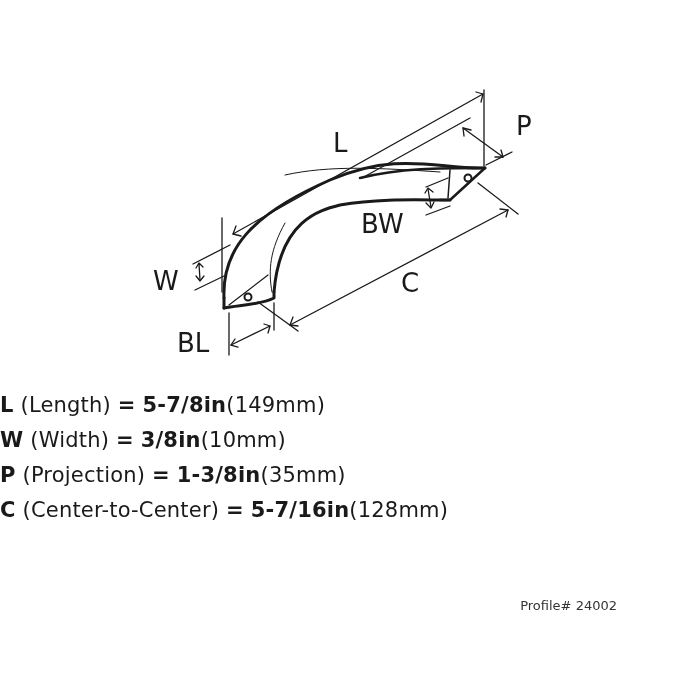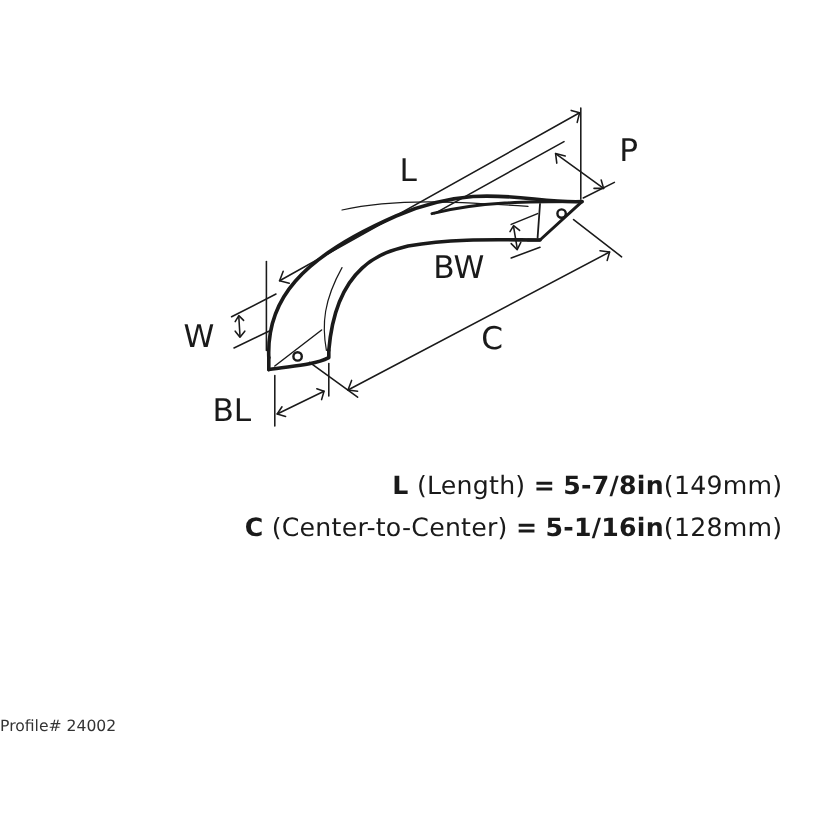--- a/index.html
+++ b/index.html
@@ -1,22 +1,22 @@
 <!DOCTYPE html>
 <html><head>
   <meta charset="utf-8">
   <style>
     html, body { margin: 0; padding: 0; background: #ffffff; }
     body { width: 700px; height: 700px; position: relative; overflow: hidden; font-family: "DejaVu Sans", sans-serif; color: #1a1a1a; }
     .diagram { position: absolute; left: 0; top: 0; width: 700px; height: 380px; }
     .dim-label { position: absolute; font-size: 26px; font-weight: normal; color: #1a1a1a; line-height: 1; }
-    .specs { position: absolute; left: 0; top: 388px; width: 652px; text-align: right; }
+    .specs { position: absolute; left: 0; top: 388px; width: 652px; text-align: left; }
     .spec-line { font-size: 21px; line-height: 35px; white-space: nowrap; letter-spacing: 0.2px; }
     .spec-line .b { font-weight: bold; }
-    .profile { position: absolute; left: 0; top: 598px; width: 617px; text-align: left; font-size: 13px; color: #333; }
+    .profile { position: absolute; left: 0; top: 598px; width: 617px; text-align: right; font-size: 13px; color: #333; }
   </style>
 </head>
 <body>
 
 <div class="diagram">
   <svg width="700" height="380" viewBox="0 0 700 380">
     <g fill="none" stroke="#1a1a1a" stroke-linecap="round" stroke-linejoin="round">
 
       <path d="M224,298 C222,250 250,215 330,180 C400,150 440,170 485,168" stroke-width="3"></path>
 
@@ -84,20 +84,32 @@
 </div>
 
 <div class="specs">
   <div class="spec-line">
     <span class="b">L</span>
     <span>(Length)</span>
     <span class="b">=</span>
     <span class="b">5-7/8in</span><span>(149mm)</span>
   </div>
   <div class="spec-line">
+    <span class="b">W</span>
+    <span>(Width)</span>
+    <span class="b">=</span>
+    <span class="b">3/8in</span><span>(10mm)</span>
+  </div>
+  <div class="spec-line">
+    <span class="b">P</span>
+    <span>(Projection)</span>
+    <span class="b">=</span>
+    <span class="b">1-3/8in</span><span>(35mm)</span>
+  </div>
+  <div class="spec-line">
     <span class="b">C</span>
     <span>(Center-to-Center)</span>
     <span class="b">=</span>
-    <span class="b">5-1/16in</span><span>(128mm)</span>
+    <span class="b">5-7/16in</span><span>(128mm)</span>
   </div>
 </div>
 
 <div class="profile">Profile# 24002</div>
 
 </body></html>

